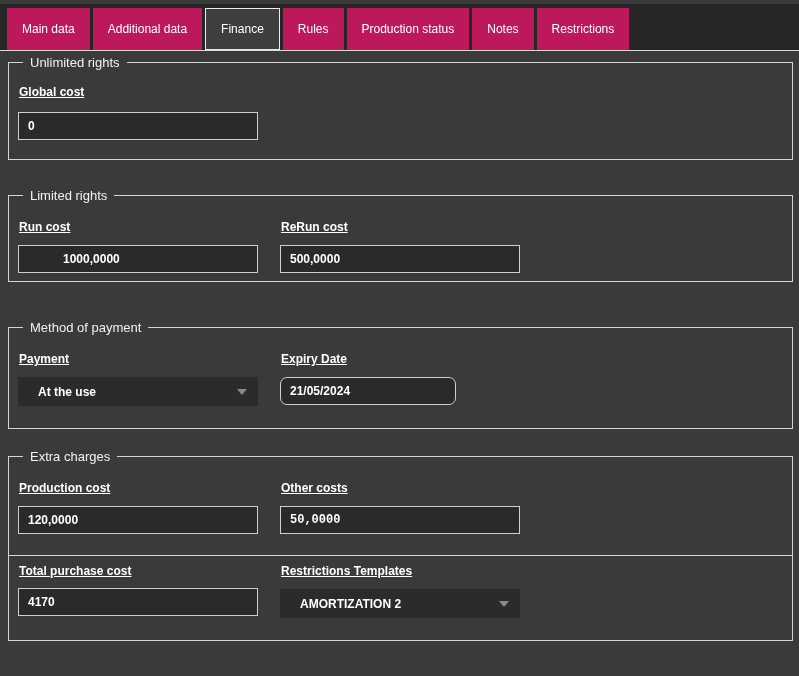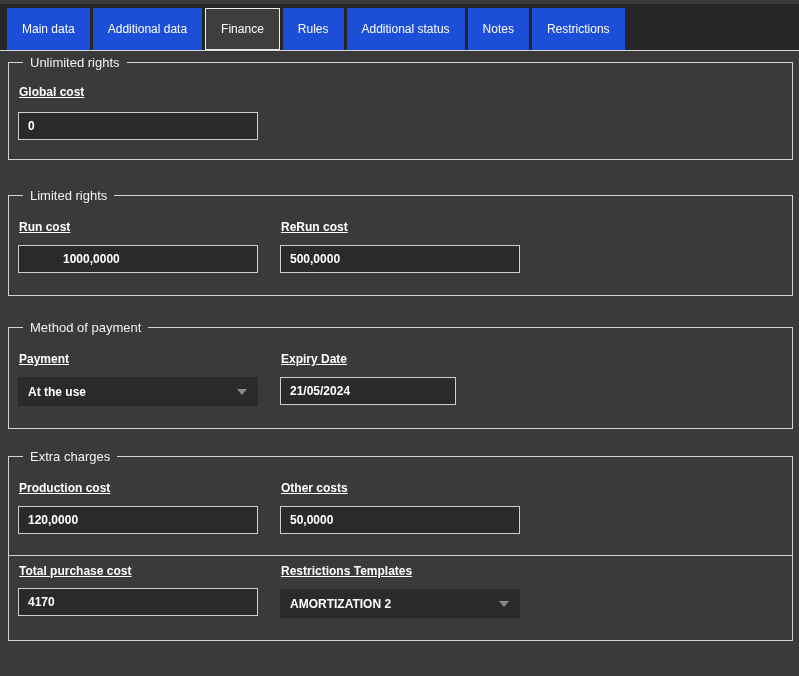--- a/index.html
+++ b/index.html
@@ -20,21 +20,21 @@
     border-bottom: 1px solid #d9d9d9;
   }
   .tabstrip {
     position: absolute;
     left: 7px; top: 4px; bottom: 0;
     display: flex;
     align-items: stretch;
     gap: 3px;
   }
   .tab {
-    background: #1d4ed8;
+    background: #be185d;
     color: #ffffff;
     font-size: 12px;
     padding: 0 15px;
     display: flex;
     align-items: center;
     white-space: nowrap;
     cursor: default;
   }
   .tab.active {
     background: #3e3e3e;
@@ -85,21 +85,21 @@
 
   .dropdown {
     position: absolute;
     height: 29px;
     background: #2b2b2b;
     color: #ffffff;
     font-size: 12px;
     font-weight: bold;
     display: flex;
     align-items: center;
-    padding-left: 10px;
+    padding-left: 20px;
     cursor: default;
   }
   .dropdown .arrow {
     position: absolute;
     right: 11px;
     top: 12px;
     width: 0; height: 0;
     border-left: 5px solid transparent;
     border-right: 5px solid transparent;
     border-top: 6px solid #8a8a8a;
@@ -113,57 +113,57 @@
 </style>
 </head>
 <body>
 
 <div class="tabbar">
   <div class="tabstrip">
     <div class="tab">Main data</div>
     <div class="tab">Additional data</div>
     <div class="tab active">Finance</div>
     <div class="tab">Rules</div>
-    <div class="tab">Additional status</div>
+    <div class="tab">Production status</div>
     <div class="tab">Notes</div>
     <div class="tab">Restrictions</div>
   </div>
 </div>
 
 <div class="groupbox" style="top:62px; height:98px;">
   <span class="legend">Unlimited rights</span>
   <span class="field-label col1" style="top:22px;">Global cost</span>
   <input class="textbox col1-ctl" style="top: 49px;" value="0">
 </div>
 
-<div class="groupbox" style="top:195px; height:101px;">
+<div class="groupbox" style="top:195px; height:87px;">
   <span class="legend">Limited rights</span>
   <span class="field-label col1" style="top:24px;">Run cost</span>
   <input class="textbox col1-ctl" style="top: 49px; padding-left: 44px;" value="1000,0000">
   <span class="field-label col2" style="top:24px;">ReRun cost</span>
   <input class="textbox col2-ctl" style="top: 49px;" value="500,0000">
 </div>
 
 <div class="groupbox" style="top:327px; height:102px;">
   <span class="legend">Method of payment</span>
   <span class="field-label col1" style="top:24px;">Payment</span>
   <div class="dropdown col1-ctl" style="top:49px;">
     <span>At the use</span>
     <span class="arrow"></span>
   </div>
   <span class="field-label col2" style="top:24px;">Expiry Date</span>
-  <input class="textbox col2-ctl" style="top: 49px; width: 176px;" value="21/05/2024">
+  <input class="textbox col2-ctl" style="top: 49px; width: 176px; border-radius: 7px;" value="21/05/2024">
 </div>
 
 <div class="groupbox" style="top:456px; height:101px;">
   <span class="legend">Extra charges</span>
   <span class="field-label col1" style="top:24px;">Production cost</span>
   <input class="textbox col1-ctl" style="top: 49px;" value="120,0000">
   <span class="field-label col2" style="top:24px;">Other costs</span>
-  <input class="textbox col2-ctl" style="top: 49px;" value="50,0000">
+  <input class="textbox col2-ctl" style="top: 49px; font-family: Liberation Mono, monospace;" value="50,0000">
 </div>
 
 <div class="groupbox" style="top:555px; height:86px;">
   <span class="field-label col1" style="top:8px;">Total purchase cost</span>
   <input class="textbox col1-ctl" style="top: 32px;" value="4170">
   <span class="field-label col2" style="top:8px;">Restrictions Templates</span>
   <div class="dropdown col2-ctl" style="top:33px;">
     <span>AMORTIZATION 2</span>
     <span class="arrow"></span>
   </div>

